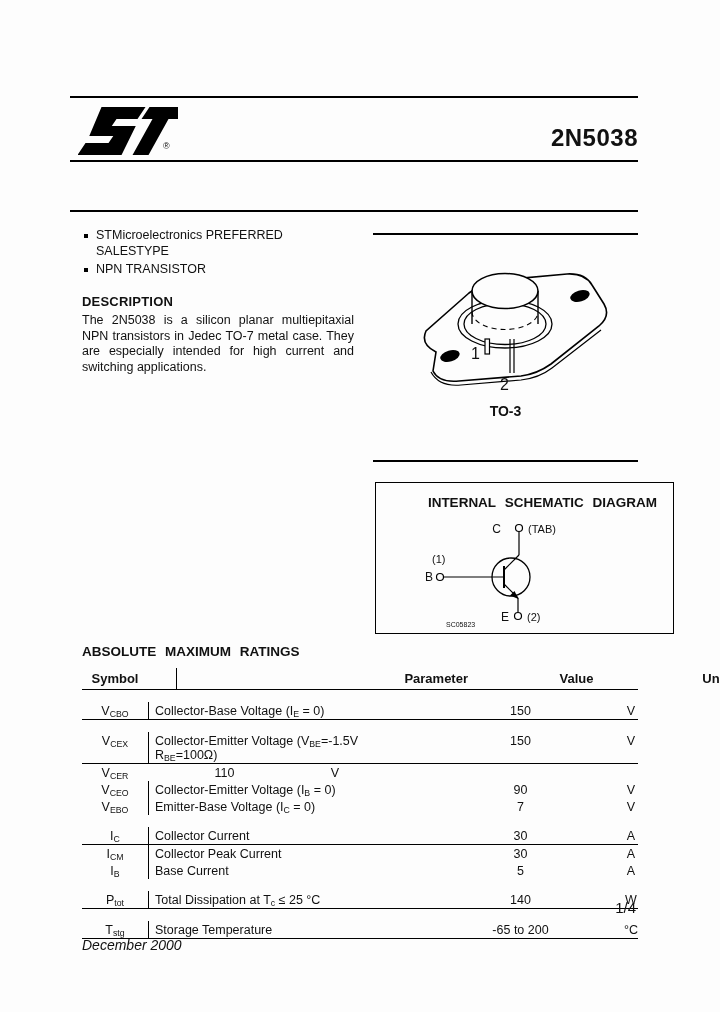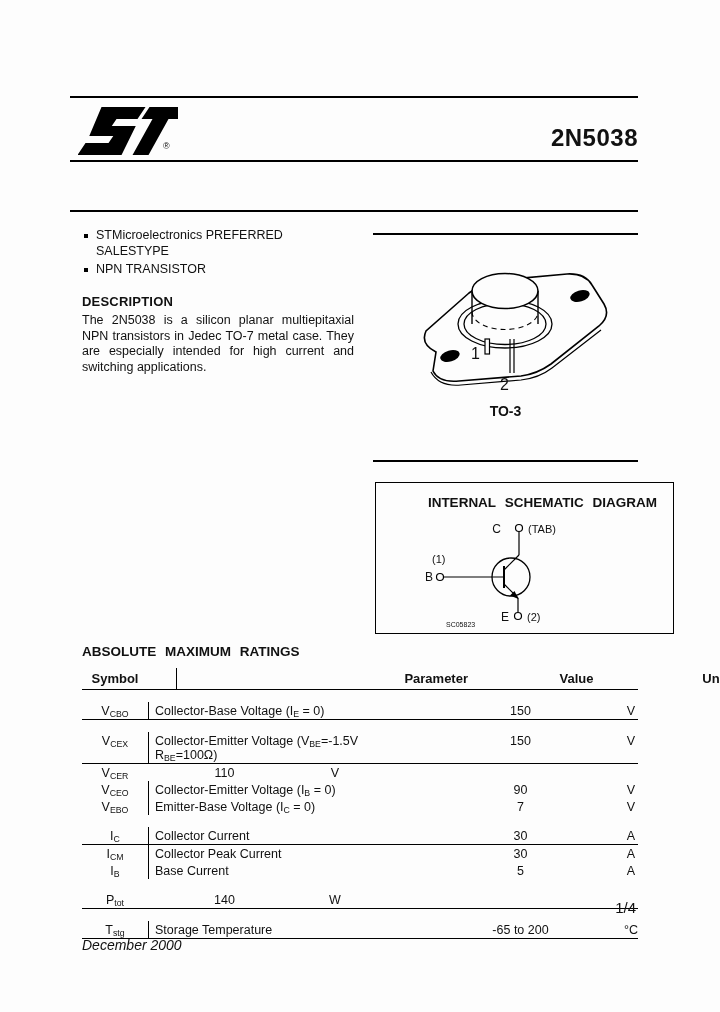--- a/index.html
+++ b/index.html
@@ -185,20 +185,21 @@
         <div class="cell c-unit">A</div>
       </div>
       <div class="tr">
         <div class="cell c-sym">I<sub>B</sub></div>
         <div class="cell c-par">Base Current</div>
         <div class="cell c-val">5</div>
         <div class="cell c-unit">A</div>
       </div>
       <div class="tr rule-after">
         <div class="cell c-sym">P<sub>tot</sub></div>
+        <div class="cell c-par">Total Dissipation at T<sub>c</sub> ≤ 25 °C</div>
         <div class="cell c-val">140</div>
         <div class="cell c-unit">W</div>
       </div>
       <div class="tr rule-after">
         <div class="cell c-sym">T<sub>stg</sub></div>
         <div class="cell c-par">Storage Temperature</div>
         <div class="cell c-val">-65 to 200</div>
         <div class="cell c-unit">°C</div>
       </div>
     </div>

